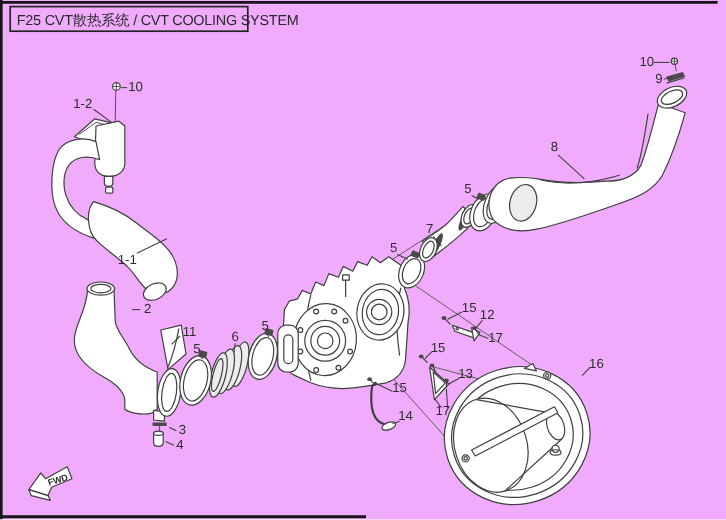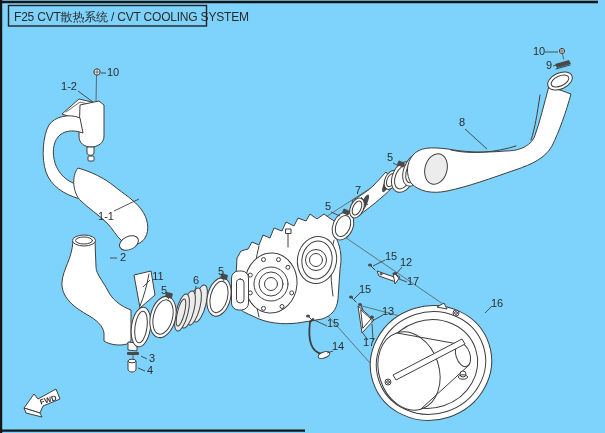--- a/index.html
+++ b/index.html
@@ -1,16 +1,16 @@
 <!DOCTYPE html>
 <html><head>
 <meta charset="utf-8">
 <style>
   html,body{margin:0;padding:0;background:#fff;}
-  .page{position:relative;width:605px;height:433px;background:#7dd3fc;overflow:hidden;
+  .page{position:relative;width:605px;height:433px;background:#f0abfc;overflow:hidden;
         font-family:"Liberation Sans", sans-serif;}
   svg{display:block;}
   svg text{font-family:"Liberation Sans", sans-serif;}
   .ln{fill:none;stroke:#3f3f3f;stroke-width:1;stroke-linejoin:round;stroke-linecap:round;}
   .thin{fill:none;stroke:#4a4a4a;stroke-width:.8;stroke-linecap:round;}
   .fw{fill:#ffffff;stroke:#3f3f3f;stroke-width:1;stroke-linejoin:round;}
   .fg{fill:#ececec;stroke:#3f3f3f;stroke-width:1;}
   .dk{fill:#4a4a4a;stroke:none;}
   .axis{stroke:#5a5a5a;stroke-width:.8;}
   .callout{font-size:11px;fill:#2d2d2d;}

